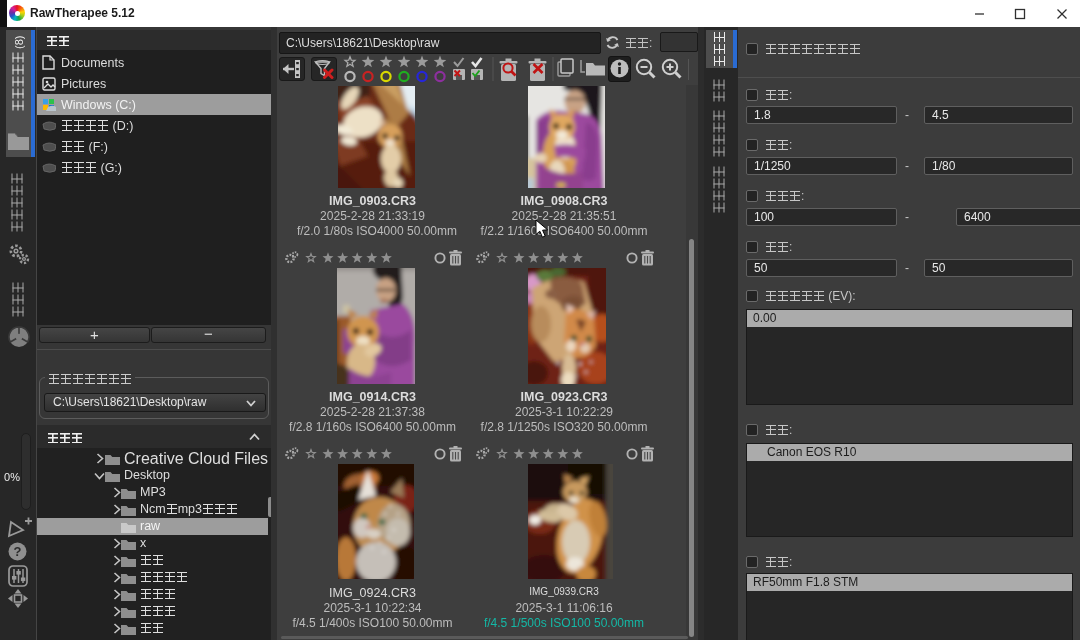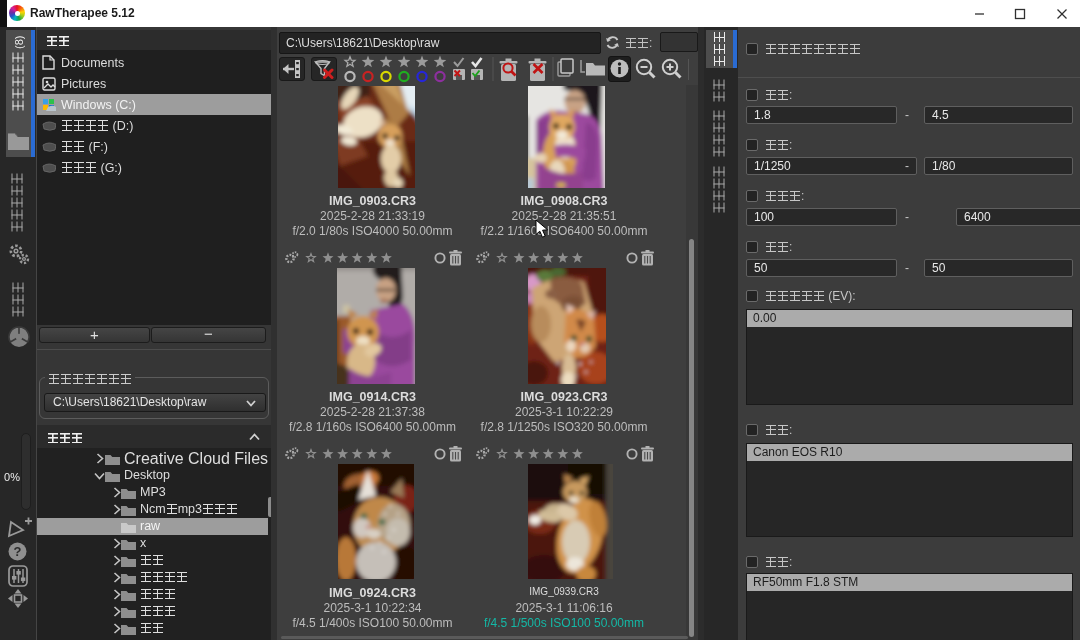--- a/index.html
+++ b/index.html
@@ -556,31 +556,31 @@
       <ellipse cx="22" cy="52" rx="12" ry="6" fill="#d0bc96" transform="rotate(12 22 52)"></ellipse>
       <ellipse cx="7" cy="56" rx="6" ry="5" fill="#f0ece4"></ellipse>
       <ellipse cx="24" cy="44" rx="8" ry="4" fill="#c8b48e" transform="rotate(-18 24 44)"></ellipse>
       <ellipse cx="47" cy="100" rx="9" ry="7" fill="#ece6da"></ellipse>
       <ellipse cx="58" cy="110" rx="10" ry="8" fill="#c8883e"></ellipse>
       <ellipse cx="70" cy="55" rx="8" ry="18" fill="#c08038" transform="rotate(-12 70 55)"></ellipse>
     </g>
   </svg>
 <div class="a" style="left:281px;top:194px;width:183px;text-align:center;font-size:12.5px;font-weight:700;color:#dcdcdc">IMG_0903.CR3</div>
 <div class="a" style="left:281px;top:209px;width:183px;text-align:center;font-size:12px;color:#bdbdbd">2025-2-28 21:33:19</div>
-<div class="a" style="left:281px;top:224px;width:183px;text-align:center;font-size:12px;color:#bdbdbd">f/2.0 1/80s ISO4000 50.00mm</div>
+<div class="a" style="left:274px;top:224px;width:183px;text-align:right;font-size:12px;color:#bdbdbd">f/2.0 1/80s ISO4000 50.00mm</div>
 <div class="a" style="left:472px;top:194px;width:184px;text-align:center;font-size:12.5px;font-weight:700;color:#dcdcdc">IMG_0908.CR3</div>
 <div class="a" style="left:472px;top:209px;width:184px;text-align:center;font-size:12px;color:#bdbdbd">2025-2-28 21:35:51</div>
 <div class="a" style="left:472px;top:224px;width:184px;text-align:center;font-size:12px;color:#bdbdbd">f/2.2 1/160s ISO6400 50.00mm</div>
 <div class="a" style="left:281px;top:390px;width:183px;text-align:center;font-size:12.5px;font-weight:700;color:#dcdcdc">IMG_0914.CR3</div>
 <div class="a" style="left:281px;top:405px;width:183px;text-align:center;font-size:12px;color:#bdbdbd">2025-2-28 21:37:38</div>
 <div class="a" style="left:281px;top:420px;width:183px;text-align:center;font-size:12px;color:#bdbdbd">f/2.8 1/160s ISO6400 50.00mm</div>
 <div class="a" style="left:472px;top:390px;width:184px;text-align:center;font-size:12.5px;font-weight:700;color:#dcdcdc">IMG_0923.CR3</div>
 <div class="a" style="left:472px;top:405px;width:184px;text-align:center;font-size:12px;color:#bdbdbd">2025-3-1 10:22:29</div>
 <div class="a" style="left:472px;top:420px;width:184px;text-align:center;font-size:12px;color:#bdbdbd">f/2.8 1/1250s ISO320 50.00mm</div>
-<div class="a" style="left:281px;top:586px;width:183px;text-align:center;font-size:12.5px;font-weight:700;color:#dcdcdc">IMG_0924.CR3</div>
+<div class="a" style="left:281px;top:586px;width:183px;text-align:center;font-size:12.5px;font-weight:400;color:#dcdcdc">IMG_0924.CR3</div>
 <div class="a" style="left:281px;top:601px;width:183px;text-align:center;font-size:12px;color:#bdbdbd">2025-3-1 10:22:34</div>
 <div class="a" style="left:281px;top:616px;width:183px;text-align:center;font-size:12px;color:#bdbdbd">f/4.5 1/400s ISO100 50.00mm</div>
 <div class="a" style="left:472px;top:586px;width:184px;text-align:center;font-size:10px;font-weight:400;color:#dcdcdc">IMG_0939.CR3</div>
 <div class="a" style="left:472px;top:601px;width:184px;text-align:center;font-size:12px;color:#bdbdbd">2025-3-1 11:06:16</div>
 <div class="a" style="left:472px;top:616px;width:184px;text-align:center;font-size:12px;color:#14b8a6">f/4.5 1/500s ISO100 50.00mm</div>
 <svg class="a" style="left:283px;top:250px" width="181" height="16">
     <g fill="none" stroke="#a9a9a9">
       <circle cx="7" cy="8.5" r="3.6" stroke-width="2.4" stroke-dasharray="1.8 1.4"></circle>
       <circle cx="12" cy="4.5" r="2.4" stroke-width="1.8" stroke-dasharray="1.4 1.1"></circle>
     </g>
@@ -708,36 +708,36 @@
 <div class="a cb" style="left:746px;top:43px"></div>
 <div class="a lbl" style="left:765px;top:42px"><i class="cj"></i><i class="cj"></i><i class="cj"></i><i class="cj"></i><i class="cj"></i><i class="cj"></i><i class="cj"></i><i class="cj"></i></div>
 <div class="a" style="left:738px;top:77px;width:342px;height:1px;background:#4e4e4e"></div>
 <div class="a cb" style="left:746px;top:89px"></div>
 <div class="a lbl" style="left:765px;top:88px"><i class="cj"></i><i class="cj"></i>:</div>
 <div class="a inp" style="left:746px;top:106px;width:151px;height:18px">1.8</div>
 <div class="a" style="left:905px;top:108px;color:#c8c8c8;font-size:12px">-</div>
 <div class="a inp" style="left:924px;top:106px;width:149px;height:18px">4.5</div>
 <div class="a cb" style="left:746px;top:139px"></div>
 <div class="a lbl" style="left:765px;top:138px"><i class="cj"></i><i class="cj"></i>:</div>
-<div class="a inp" style="left:746px;top:157px;width:171px;height:18px">1/1250</div>
+<div class="a inp" style="left:746px;top:157px;width:151px;height:18px">1/1250</div>
 <div class="a" style="left:905px;top:159px;color:#c8c8c8;font-size:12px">-</div>
 <div class="a inp" style="left:924px;top:157px;width:149px;height:18px">1/80</div>
 <div class="a cb" style="left:746px;top:190px"></div>
 <div class="a lbl" style="left:765px;top:189px"><i class="cj"></i><i class="cj"></i><i class="cj"></i>:</div>
 <div class="a inp" style="left:746px;top:208px;width:151px;height:18px">100</div>
 <div class="a" style="left:905px;top:210px;color:#c8c8c8;font-size:12px">-</div>
 <div class="a inp" style="left:956px;top:208px;width:149px;height:18px">6400</div>
 <div class="a cb" style="left:746px;top:241px"></div>
 <div class="a lbl" style="left:765px;top:240px"><i class="cj"></i><i class="cj"></i>:</div>
 <div class="a inp" style="left:746px;top:259px;width:151px;height:18px">50</div>
 <div class="a" style="left:905px;top:261px;color:#c8c8c8;font-size:12px">-</div>
 <div class="a inp" style="left:924px;top:259px;width:149px;height:18px">50</div>
 <div class="a cb" style="left:746px;top:290px"></div>
 <div class="a lbl" style="left:765px;top:289px"><i class="cj"></i><i class="cj"></i><i class="cj"></i><i class="cj"></i><i class="cj"></i> (EV):</div>
 <div class="a" style="left:746px;top:309px;width:327px;height:96px;background:#262626;border:1px solid #1a1a1a"></div>
 <div class="a" style="left:747px;top:310px;width:325px;height:17px;background:#ababab;color:#1d1d1d;font-size:12px;line-height:17px;padding-left:6px">0.00</div>
 <div class="a cb" style="left:746px;top:424px"></div>
 <div class="a lbl" style="left:765px;top:423px"><i class="cj"></i><i class="cj"></i>:</div>
 <div class="a" style="left:746px;top:443px;width:327px;height:94px;background:#262626;border:1px solid #1a1a1a"></div>
-<div class="a" style="left:747px;top:444px;width:325px;height:17px;background:#ababab;color:#1d1d1d;font-size:12px;line-height:17px;padding-left:6px">Canon EOS R10</div>
+<div class="a" style="left:747px;top:444px;width:325px;height:17px;background:#ababab;color:#1d1d1d;font-size:12px;line-height:17px;padding-left:20px">Canon EOS R10</div>
 <div class="a cb" style="left:746px;top:556px"></div>
 <div class="a lbl" style="left:765px;top:555px"><i class="cj"></i><i class="cj"></i>:</div>
 <div class="a" style="left:746px;top:573px;width:327px;height:80px;background:#262626;border:1px solid #1a1a1a"></div>
 <div class="a" style="left:747px;top:574px;width:325px;height:17px;background:#ababab;color:#1d1d1d;font-size:12px;line-height:17px;padding-left:6px">RF50mm F1.8 STM</div>
 </body></html>

